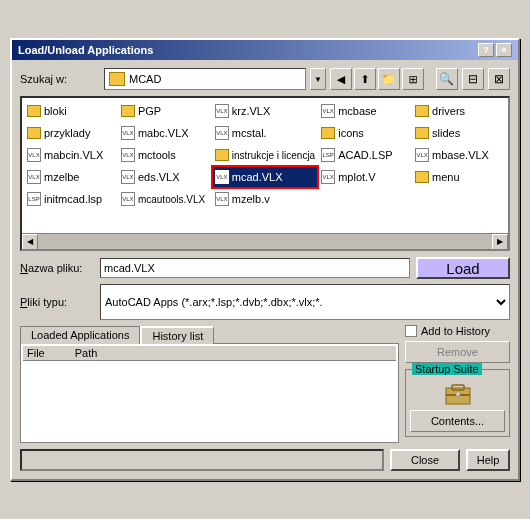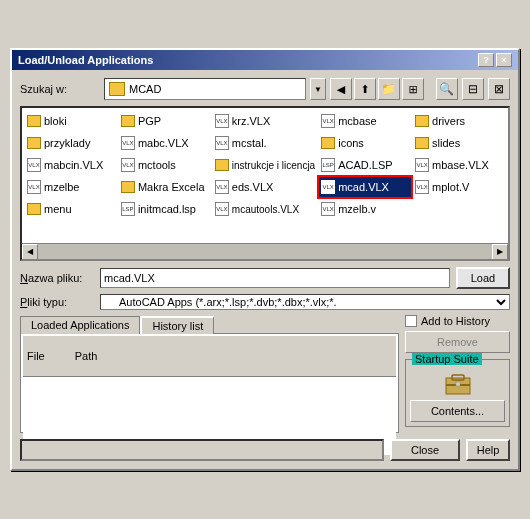--- a/index.html
+++ b/index.html
@@ -213,36 +213,36 @@
       height: 20px;
       border: 1px solid #808080;
       border-top-color: #404040;
       border-left-color: #404040;
       padding: 0 3px;
       font-size: 11px;
       background: #fff;
     }
     .form-select {
       flex: 1;
-      height: 16px;
+      height: 36px;
       border: 1px solid #808080;
       border-top-color: #404040;
       border-left-color: #404040;
-      padding: 0 14px;
+      padding: 0 0;
       font-size: 11px;
       background: #fff;
     }
     .load-btn {
-      width: 54px;
-      height: 22px;
-      background: #e5e5e5;
+      width: 94px;
+      height: 22px;
+      background: #c4b5fd;
       border: 2px solid #fff;
       border-right-color: #404040;
       border-bottom-color: #404040;
-      font-size: 11px;
+      font-size: 15px;
       cursor: pointer;
       margin-left: 6px;
     }
     
     .lower-section {
       display: flex;
       gap: 6px;
       margin-top: 4px;
     }
     .left-panel {
@@ -274,21 +274,21 @@
     .tab-content {
       border: 1px solid #808080;
       background: #fff;
       height: 100px;
       padding: 2px;
     }
     .tab-header {
       display: flex;
       background: #d4d0c8;
       border-bottom: 1px solid #808080;
-      padding: 14px 4px;
+      padding: 1px 4px;
       font-size: 11px;
       gap: 30px;
     }
     .tab-body {
       background: #fff;
       height: 78px;
     }
     
     .right-panel {
       width: 105px;
@@ -482,24 +482,20 @@
           </div>
         <div class="file-item">
             <span class="vlx-icon">VLX</span>
             <span>mbase.VLX</span>
           </div>
         <div class="file-item">
             <span class="vlx-icon">VLX</span>
             <span>mzelbe</span>
           </div>
 
-        <div class="file-item">
-            <span class="folder-icon"></span>
-            <span>Makra Excela</span>
-          </div>
         <div class="file-item">
             <span class="vlx-icon">VLX</span>
             <span>eds.VLX</span>
           </div>
         <div class="file-item highlighted">
             <span class="vlx-icon" style="border-color:#fff;">VLX</span>
             <span>mcad.VLX</span>
           </div>
         <div class="file-item">
             <span class="vlx-icon">VLX</span>

